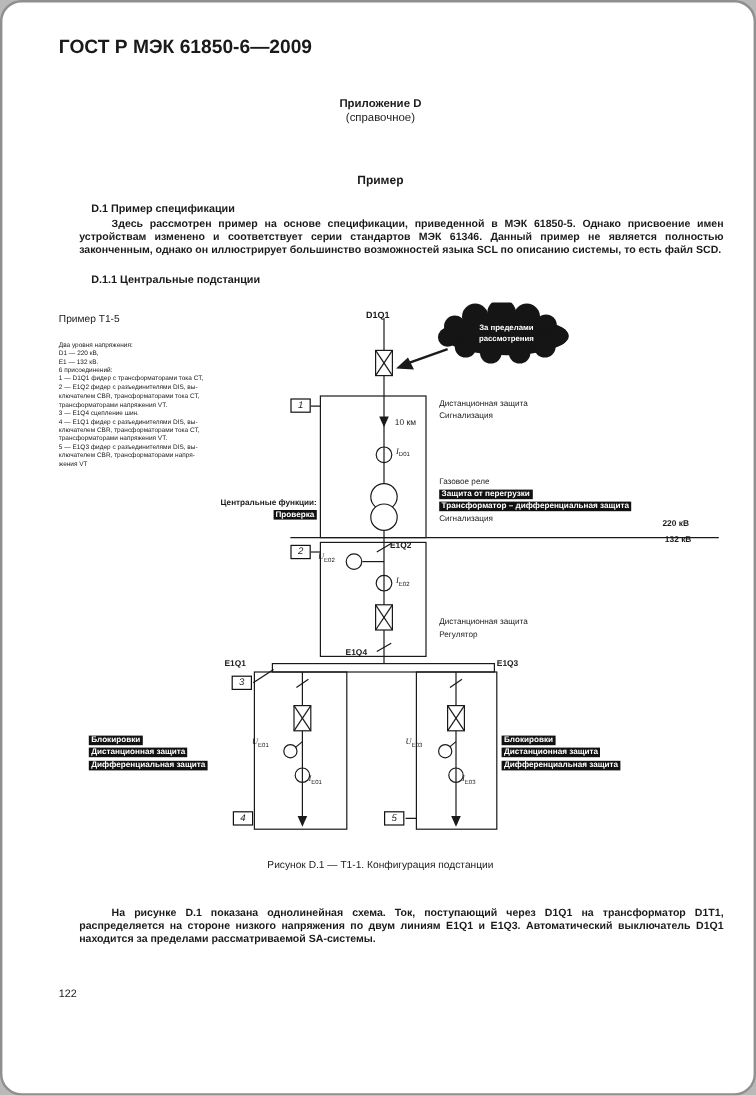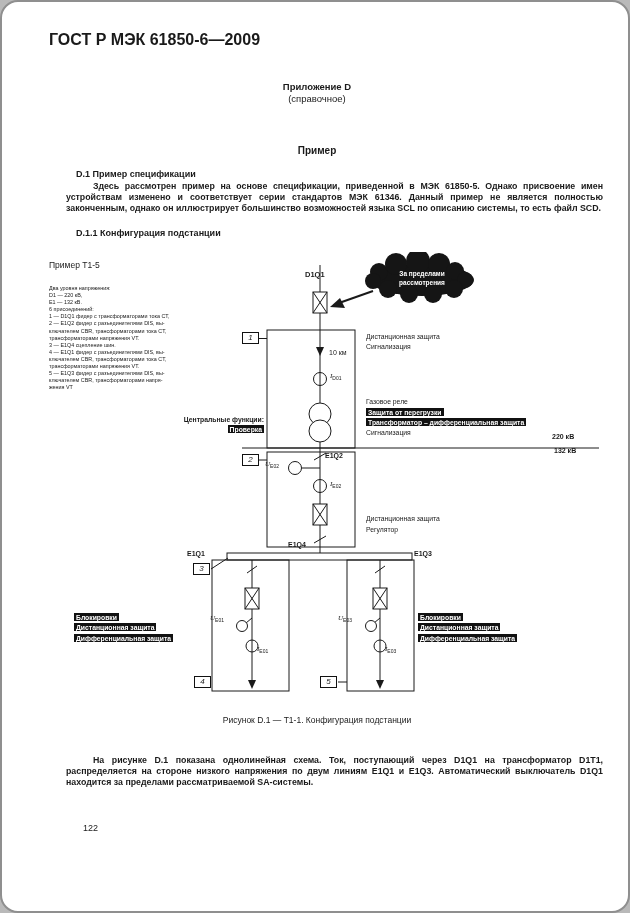--- a/index.html
+++ b/index.html
@@ -53,21 +53,21 @@
 <div class="page">
 
   <div class="abs hdr" style="left:47px; top:29px;">ГОСТ Р МЭК 61850-6—2009</div>
 
   <div class="abs center h9 b" style="top:79px;">Приложение D</div>
   <div class="abs center h9" style="top:91px;">(справочное)</div>
   <div class="abs center b" style="top:143px; font-size:10px;">Пример</div>
 
   <div class="abs b" style="left:74px; top:167px; font-size:9px;">D.1 Пример спецификации</div>
   <div class="para" style="top:179px;">Здесь рассмотрен пример на основе спецификации, приведенной в МЭК 61850-5. Однако присвоение имен устройствам изменено и соответствует серии стандартов МЭК 61346. Данный пример не является полностью законченным, однако он иллюстрирует большинство возможностей языка SCL по описанию системы, то есть файл SCD.</div>
-  <div class="abs b" style="left:74px; top:226px; font-size:9px;">D.1.1 Конфигурация подстанции</div>
+  <div class="abs b" style="left:74px; top:226px; font-size:9px;">D.1.1 Центральные подстанции</div>
 
   <div class="abs" style="left:47px; top:258px; font-size:8.5px;">Пример Т1-5</div>
 
   <div class="notes">
     <div>Два уровня напряжения:</div>
     <div>D1 — 220 кВ,</div>
     <div>E1 — 132 кВ.</div>
     <div></div>
     <div>6 присоединений:</div>
     <div>1 — D1Q1 фидер с трансформаторами тока CT,</div>
@@ -159,21 +159,21 @@
         <line x1="371" y1="336" x2="385" y2="357"></line>
         <line x1="385" y1="336" x2="371" y2="357"></line>
         <line x1="378" y1="366" x2="372" y2="371"></line>
         <circle cx="369" cy="374" r="5.5" fill="#ffffff"></circle>
         <circle cx="378" cy="394" r="6"></circle>
         <polygon points="374,428 382,428 378,437" fill="#1a1a1a" stroke="none"></polygon>
       </g>
     </g>
   </svg>
 
-  <div class="lbl eq" style="left:303px; top:269px; font-size:7.5px;">D1Q1</div>
+  <div class="lbl eq" style="left:303px; top:257px; font-size:7.5px;">D1Q1</div>
 
   <div class="cloudtxt">
     <div>За пределами</div>
     <div>рассмотрения</div>
   </div>
 
   <span class="numbox" style="left:240px; top:330px;">1</span>
   <span class="numbox" style="left:240px; top:452px;">2</span>
   <span class="numbox" style="left:191px; top:561px;">3</span>
   <span class="numbox" style="left:192px; top:674px;">4</span>
@@ -219,15 +219,15 @@
   <div class="lbl" style="left:72px; top:632px;"><span class="hl">Дифференциальная защита</span></div>
 
   <div class="lbl" style="left:416px; top:611px;"><span class="hl">Блокировки</span></div>
   <div class="lbl" style="left:416px; top:621.5px;"><span class="hl">Дистанционная защита</span></div>
   <div class="lbl" style="left:416px; top:632px;"><span class="hl">Дифференциальная защита</span></div>
 
   <div class="abs center" style="top:713px; font-size:8.5px;">Рисунок D.1 — Т1-1. Конфигурация подстанции</div>
 
   <div class="para" style="top:753px;">На рисунке D.1 показана однолинейная схема. Ток, поступающий через D1Q1 на трансформатор D1T1, распределяется на стороне низкого напряжения по двум линиям E1Q1 и E1Q3. Автоматический выключатель D1Q1 находится за пределами рассматриваемой SA-системы.</div>
 
-  <div class="abs" style="left:47px; top:821px; font-size:9px;margin-left:34px;">122</div>
+  <div class="abs" style="left:47px; top:821px; font-size:9px;">122</div>
 
 </div>
 
 </body></html>

